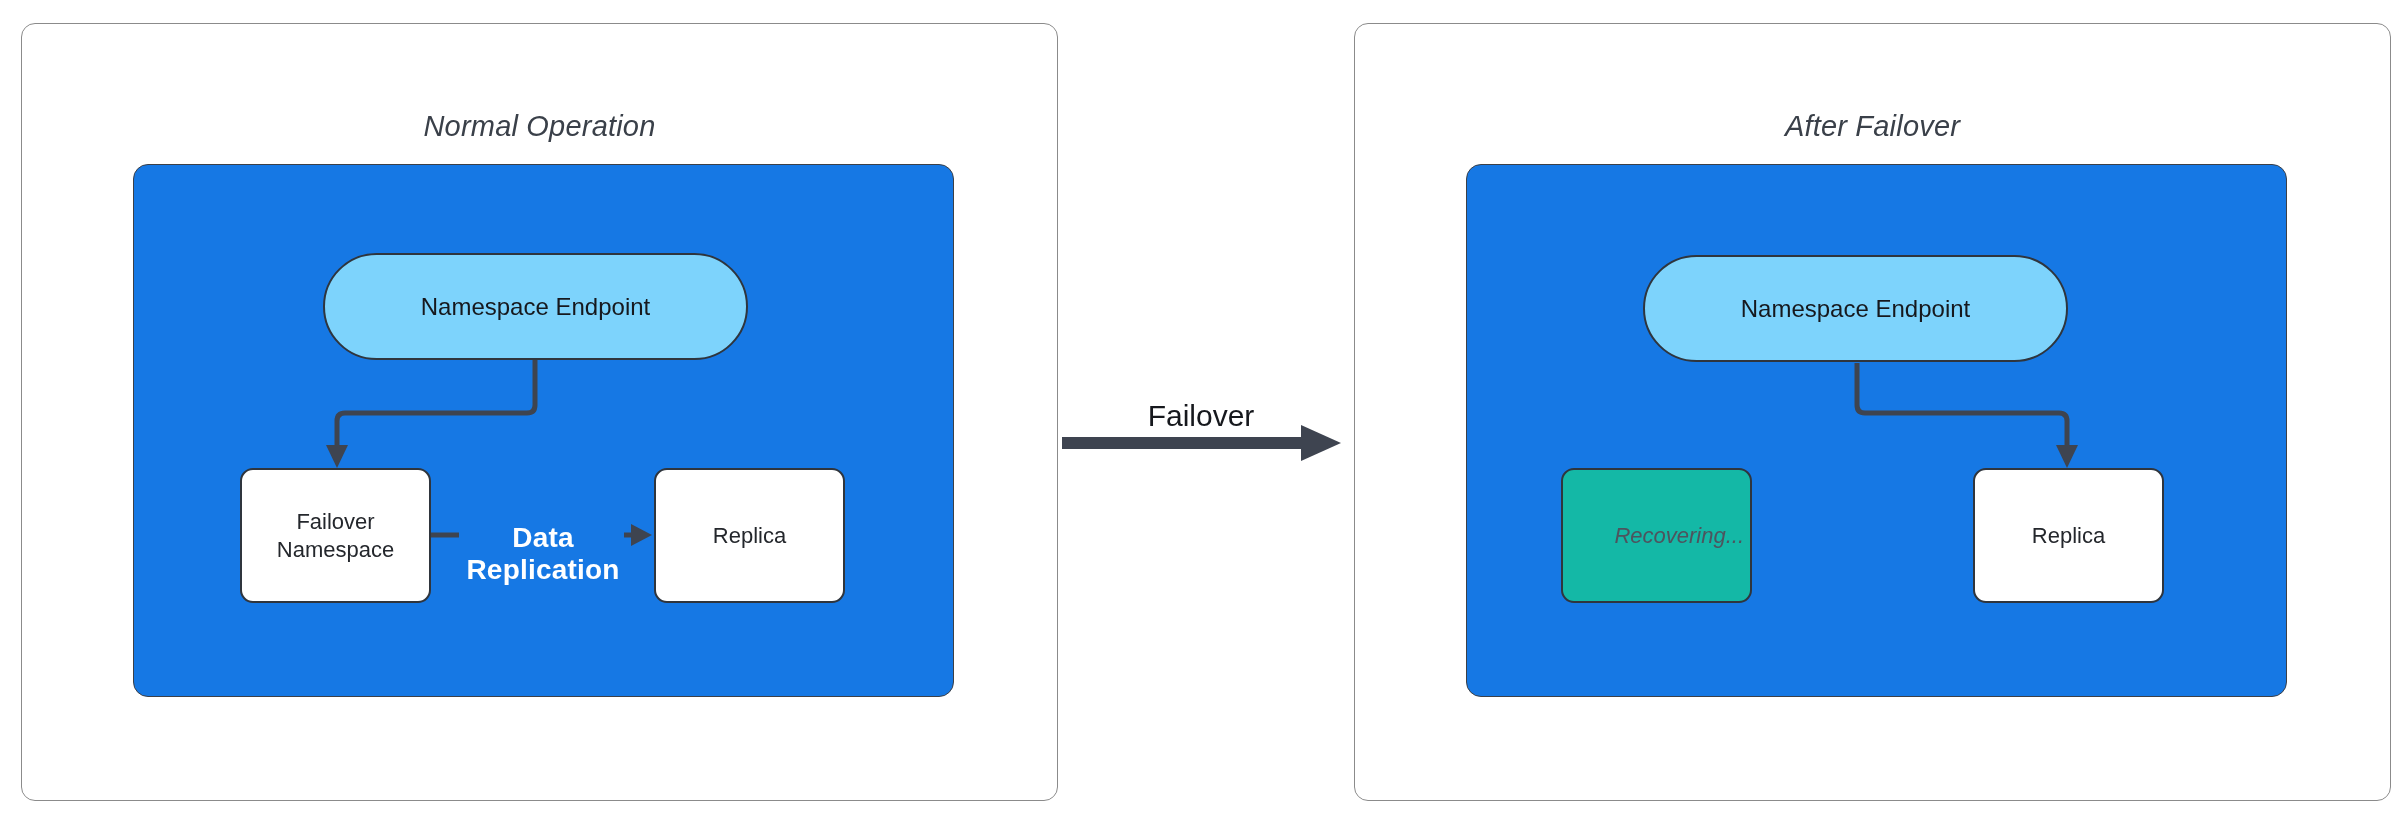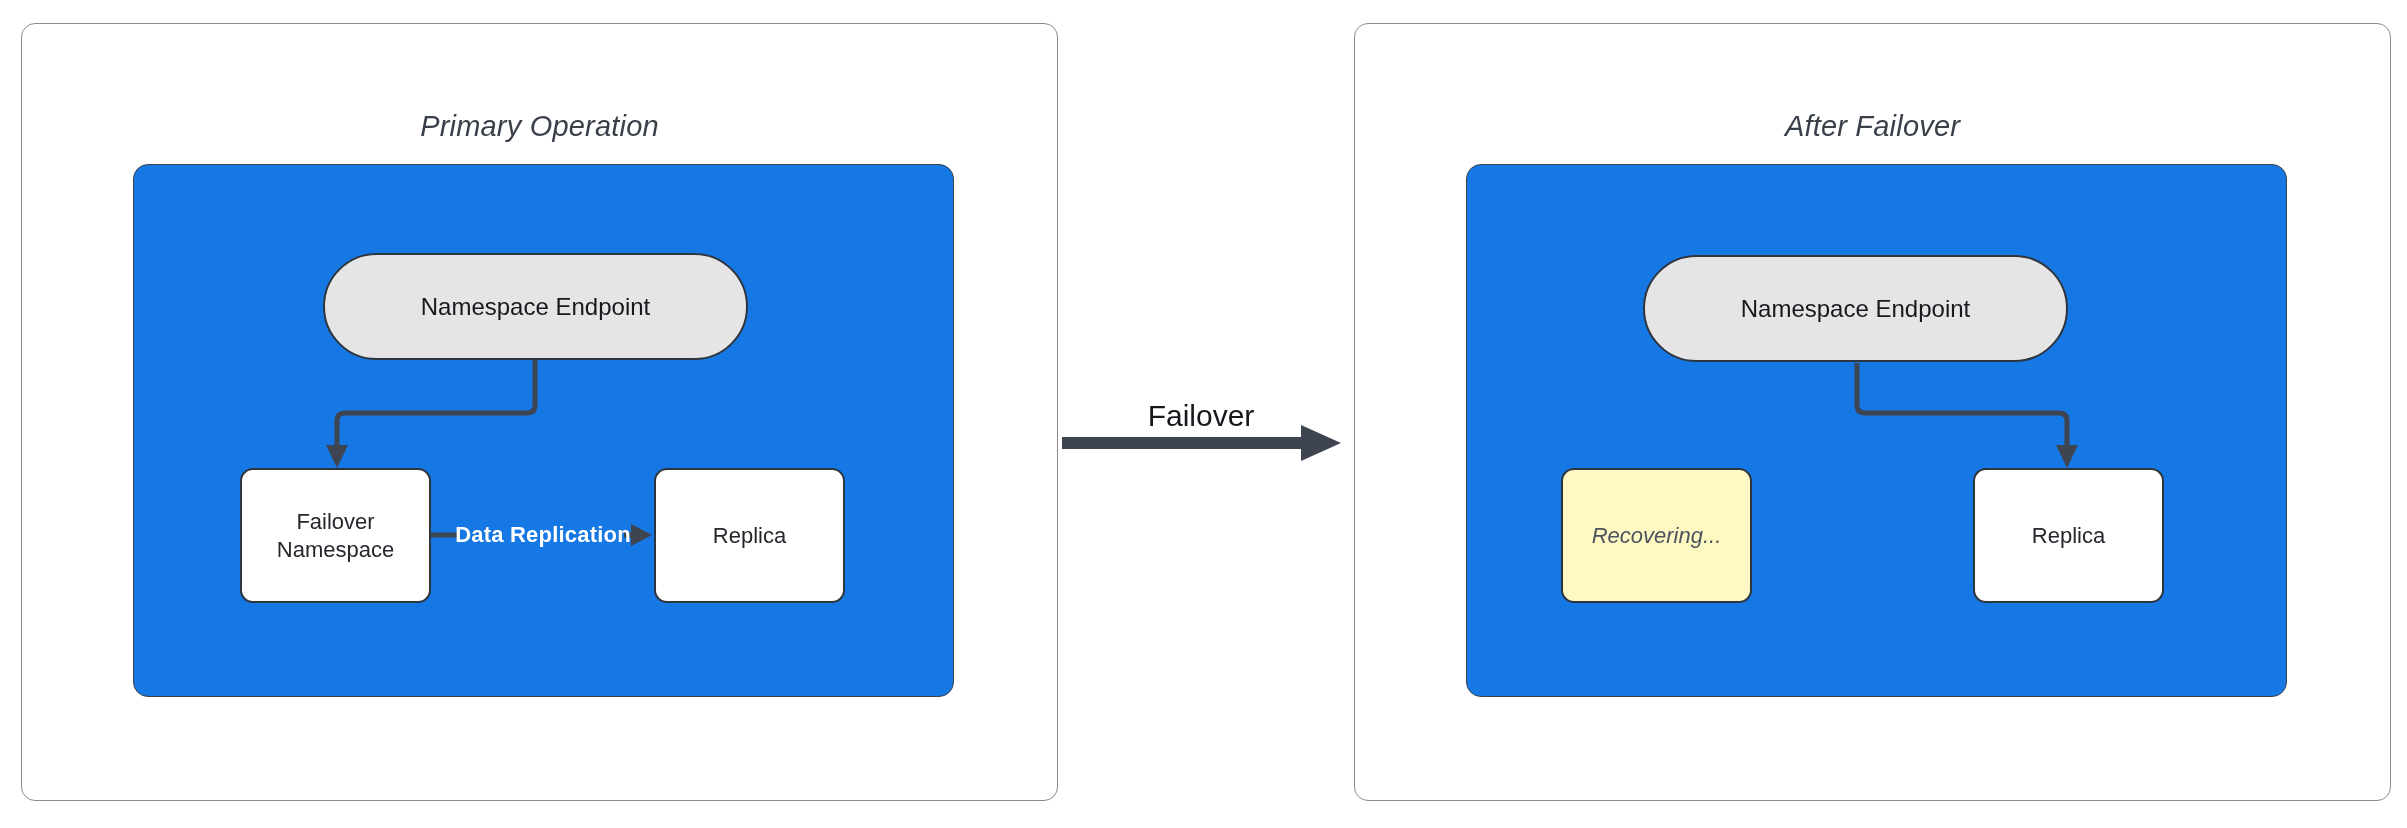--- a/index.html
+++ b/index.html
@@ -38,21 +38,21 @@
     height: 533px;
     background: #1678e4;
     border: 1.5px solid #3c4047;
     border-radius: 15px;
     box-sizing: border-box;
   }
   .pill {
     position: absolute;
     width: 425px;
     height: 107px;
-    background: #e5e5e5;
+    background: #7dd3fc;
     border: 2.5px solid #2f353d;
     border-radius: 54px;
     box-sizing: border-box;
     display: flex;
     align-items: center;
     justify-content: center;
     font-size: 24px;
     color: #16181d;
   }
   .node {
@@ -66,53 +66,54 @@
     display: flex;
     align-items: center;
     justify-content: center;
     text-align: center;
     font-size: 22px;
     line-height: 1.25;
     color: #24272c;
     padding: 6px;
   }
   .node.recovering {
-    background: #fef9c3;
+    background: #14b8a6;
     color: #4d545e;
     font-style: italic;
+    justify-content: flex-end;
   }
   #edges-svg {
     position: absolute;
     top: 0; left: 0;
     width: 2407px;
     height: 828px;
     pointer-events: none;
   }
   .edge-label {
     position: absolute;
     text-align: center;
     font-weight: bold;
-    font-size: 22px;
+    font-size: 28px;
     color: #ffffff;
     letter-spacing: 0.2px;
   }
   .transition-label {
     position: absolute;
     text-align: center;
     font-size: 30px;
     color: #16181d;
   }
 </style>
 </head>
 <body>
 
 <div id="canvas">
 
   <div class="panel" style="left:21px;">
-    <div class="panel-title">Primary Operation</div>
+    <div class="panel-title">Normal Operation</div>
     <div class="cluster" style="left:111px; top:140px;"></div>
   </div>
 
   <div class="panel" style="left:1354px;">
     <div class="panel-title">After Failover</div>
     <div class="cluster" style="left:111px; top:140px;"></div>
   </div>
 
   <svg id="edges-svg" viewBox="0 0 2407 828" xmlns="http://www.w3.org/2000/svg">
 

